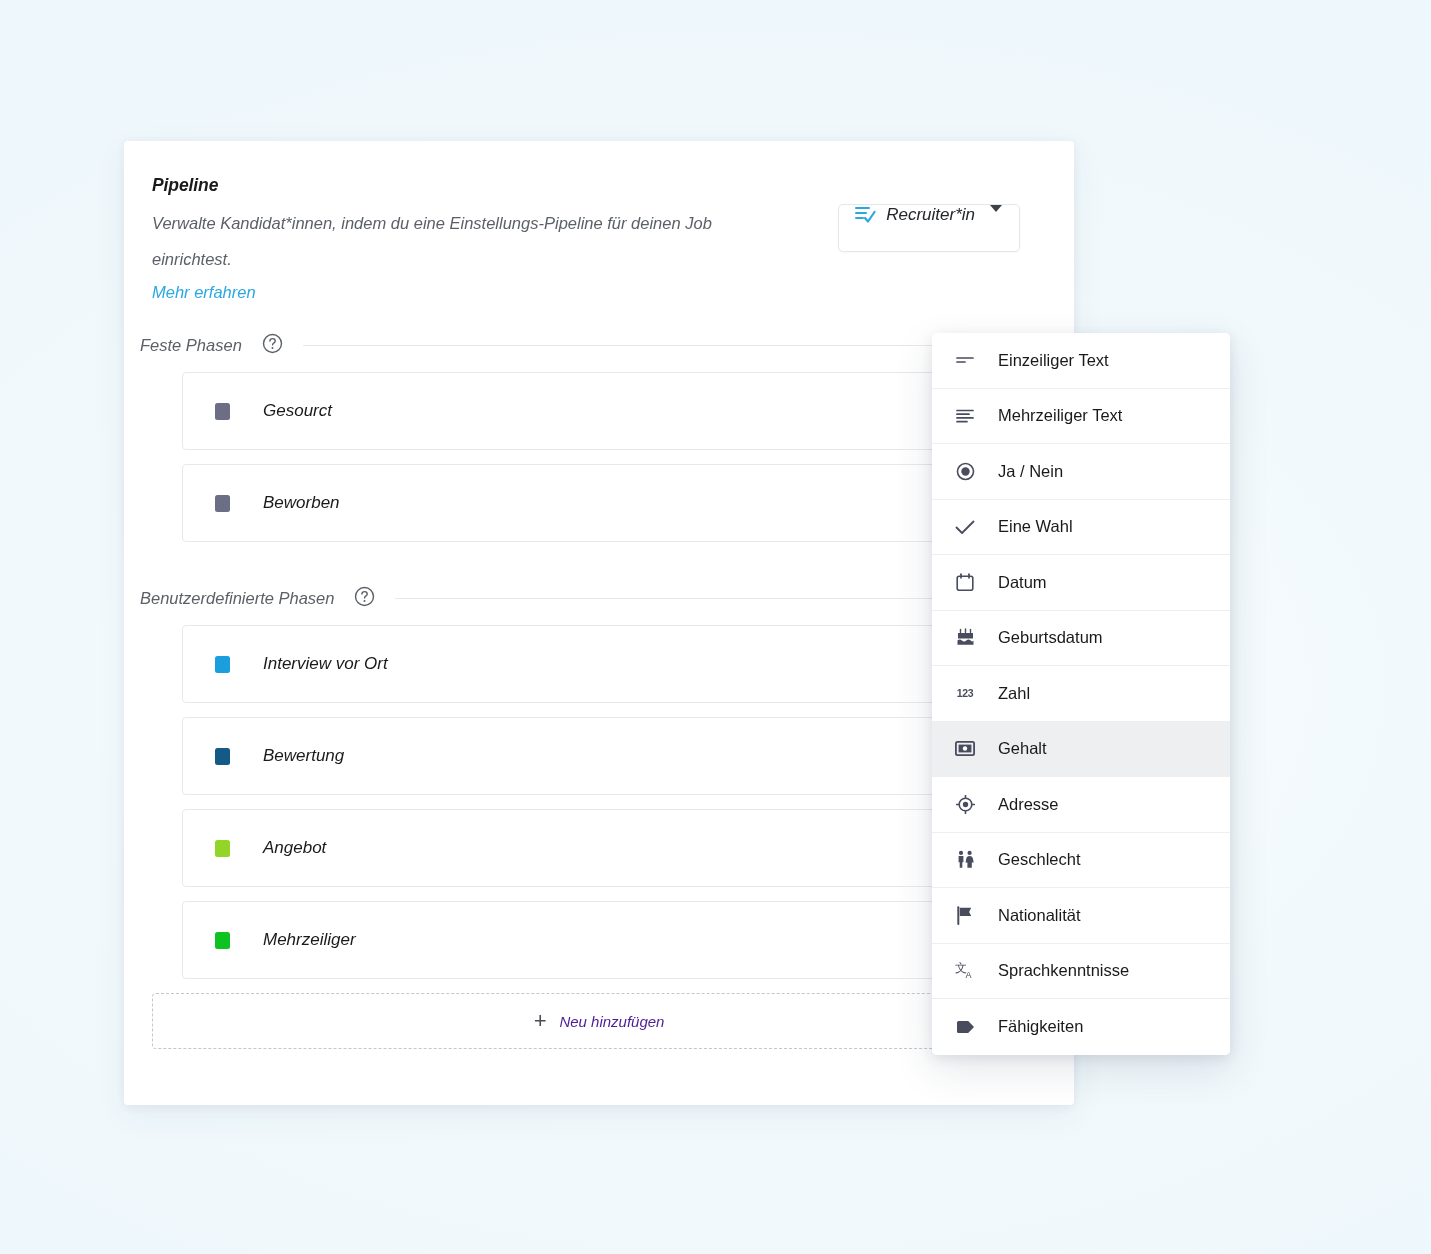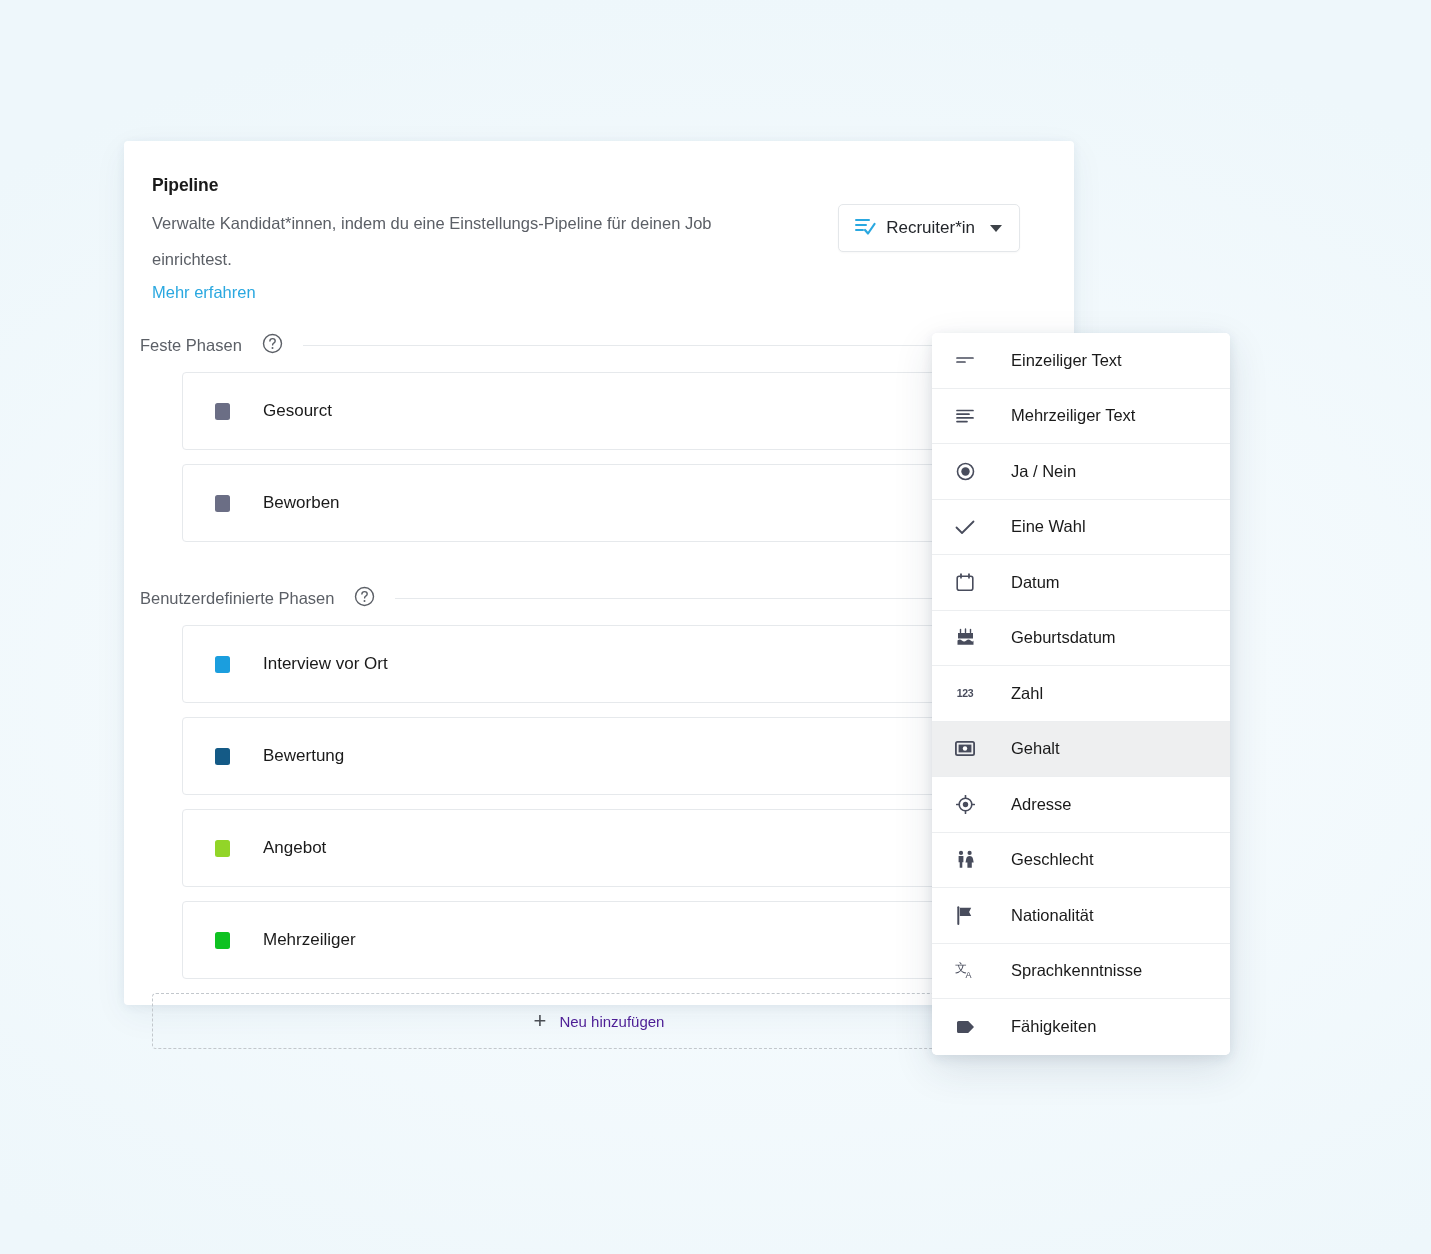--- a/index.html
+++ b/index.html
@@ -18,24 +18,25 @@
     position: relative;
     -webkit-font-smoothing: antialiased;
   }
 
   
   .main-card {
     position: absolute;
     left: 124px;
     top: 141px;
     width: 950px;
-    height: 864px;
+    height: 964px;
     background: #ffffff;
     border-radius: 4px;
     box-shadow: 0 2px 10px rgba(40, 70, 100, 0.07), 0 10px 34px rgba(40, 70, 100, 0.06);
+    font-style: italic;
   }
 
   
   .card-header {
     position: relative;
     padding: 34px 36px 0 28px;
     height: 192px;
   }
 
   .page-title {
@@ -61,21 +62,21 @@
     color: #2aa8e0;
     text-decoration: none;
     cursor: pointer;
   }
 
   .role-select {
     position: absolute;
     right: 54px;
     top: 63px;
     display: flex;
-    align-items: center;
+    align-items: flex-start;
     gap: 10px;
     height: 48px;
     padding: 0 17px 0 16px;
     background: #ffffff;
     border: 1px solid #e4e7ea;
     border-radius: 5px;
     cursor: pointer;
     box-shadow: 0 1px 2px rgba(0,0,0,0.03);
   }
   .role-select .role-label {
@@ -194,21 +195,20 @@
     border-bottom: 1px solid #e8eaec;
   }
   .dd-item {
     display: flex;
     align-items: center;
     height: 55.5px;
     padding-left: 22px;
     border-bottom: 1px solid #eceef0;
     cursor: pointer;
     background: #ffffff;
-    gap: 13px;
   }
   .dd-item:last-child { border-bottom: none; }
   .dd-item.active { background: #eeeff0; }
   .dd-icon {
     width: 22px;
     height: 22px;
     flex: 0 0 auto;
     display: flex;
     align-items: center;
     justify-content: center;

